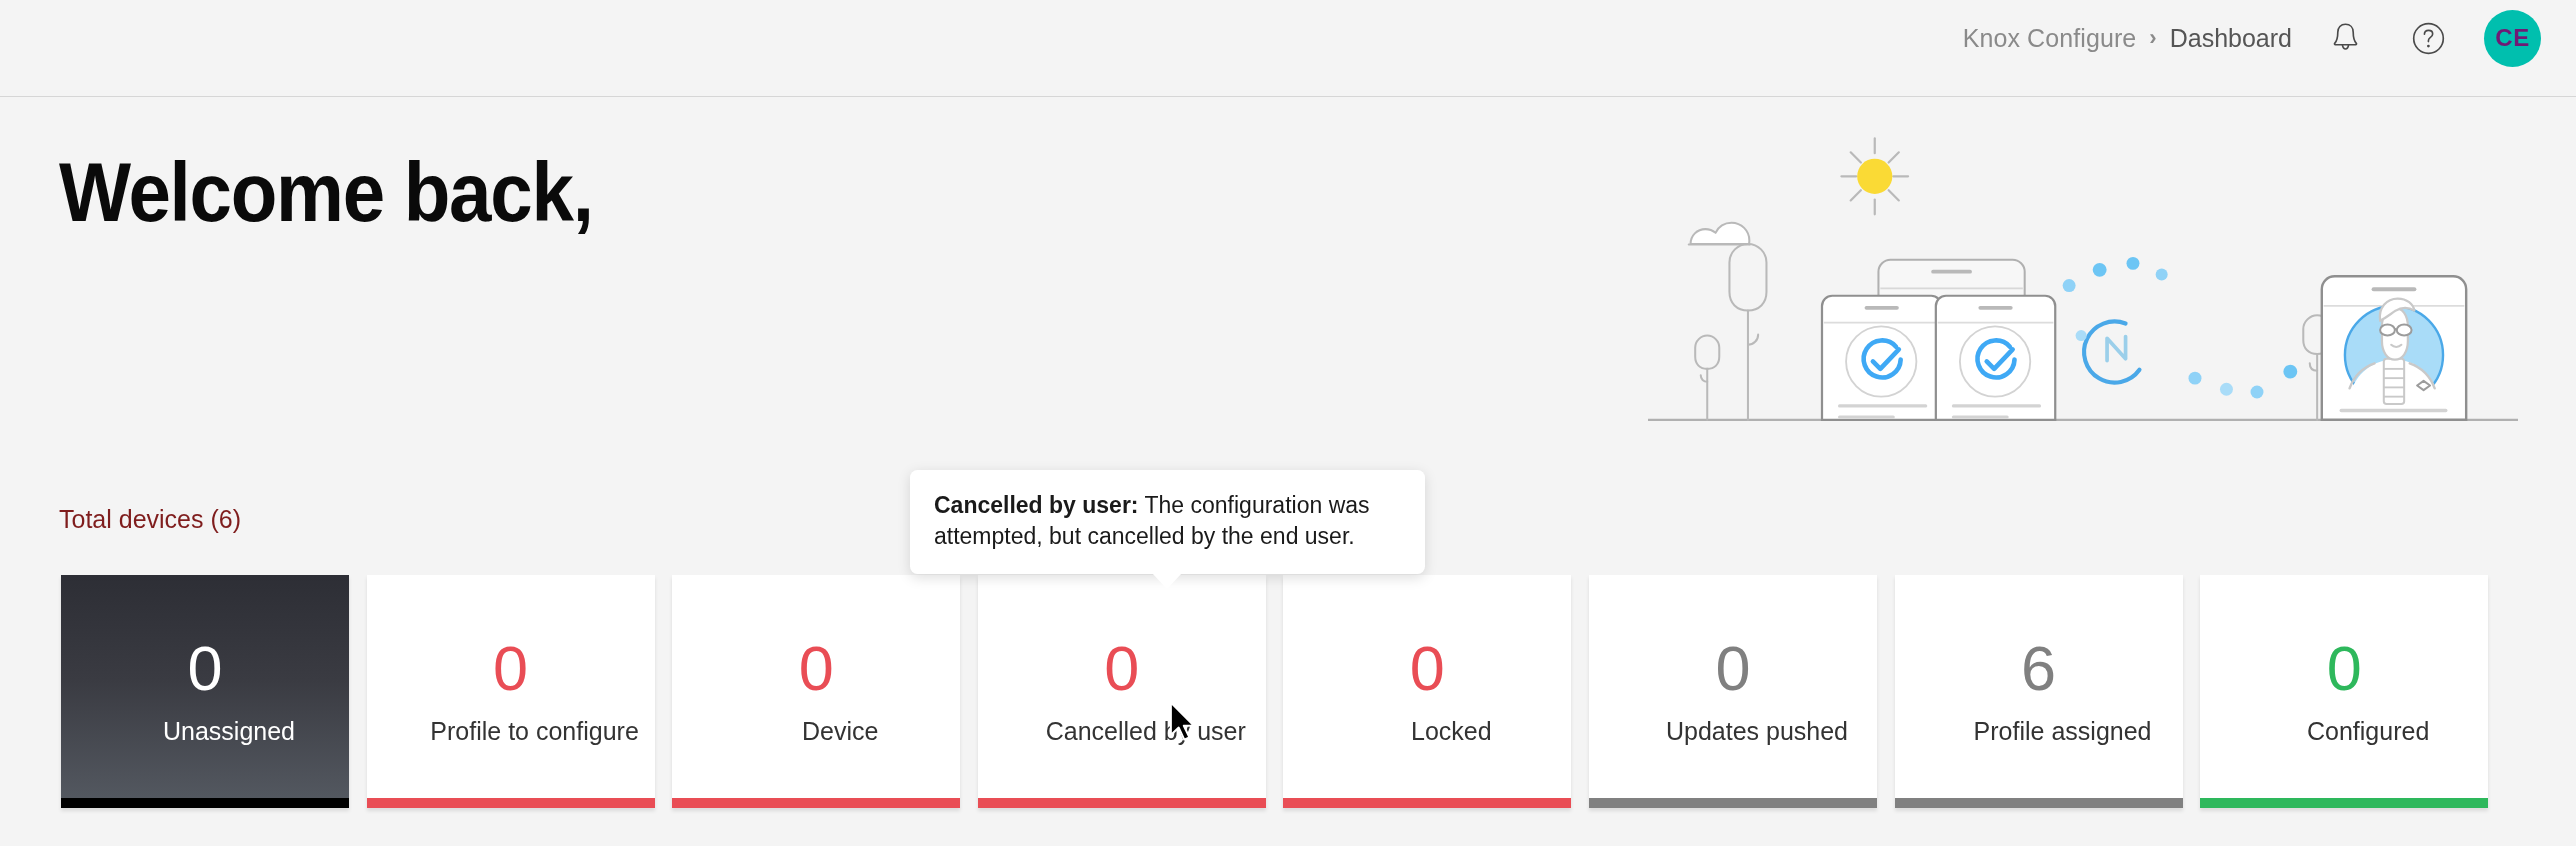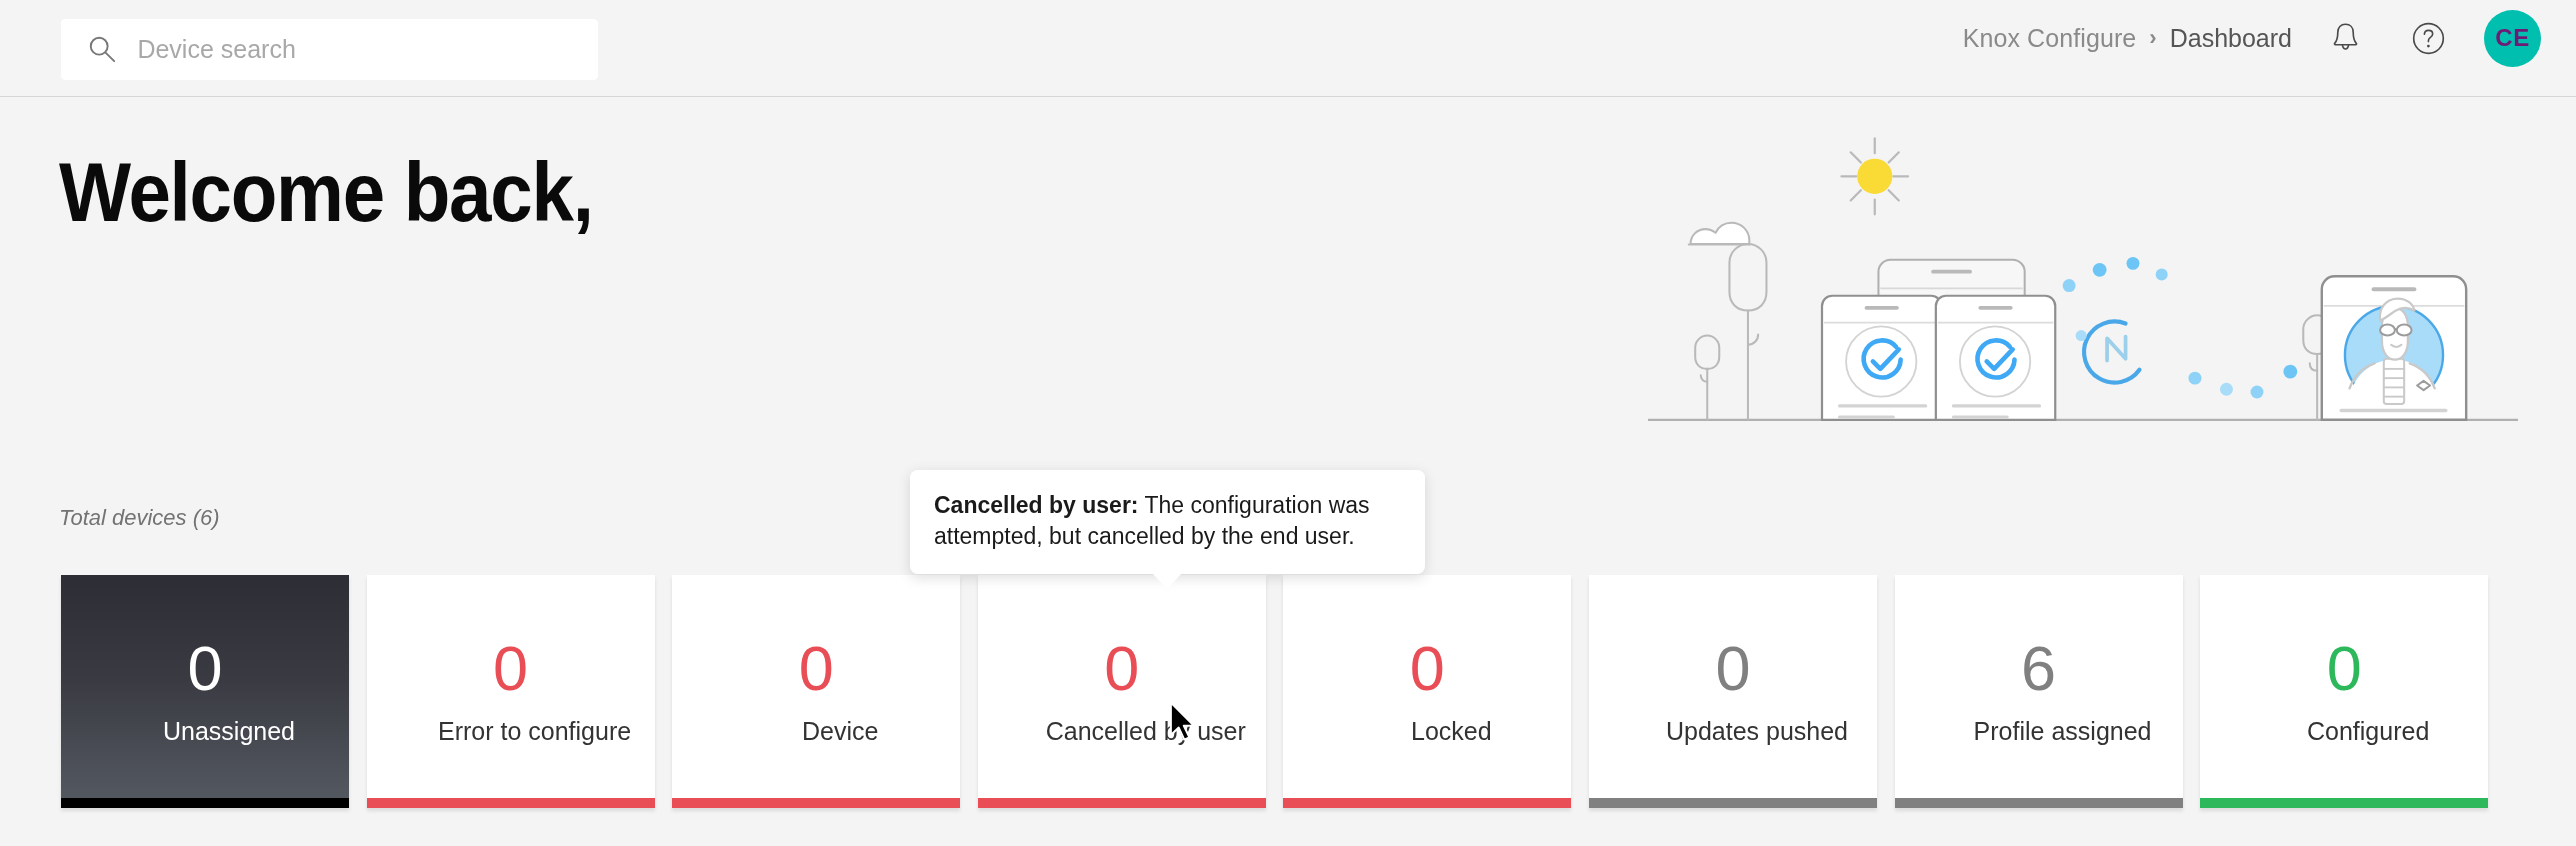--- a/index.html
+++ b/index.html
@@ -137,23 +137,22 @@
     width: 870px;
     height: 338px;
   }
   .illustration svg { display: block; width: 100%; height: 100%; }
 
   
   .section-label {
     position: absolute;
     left: 59px;
     top: 505px;
-    font-size: 22px;
-    color: #737373;
-    font-style: italic;
+    font-size: 25px;
+    color: #7f1d1d;
   }
 
   
   .card-row {
     position: absolute;
     left: 61px;
     top: 575px;
     width: 2454px;
     height: 233px;
     display: flex;
@@ -238,29 +237,20 @@
     z-index: 60;
     pointer-events: none;
   }
   .cursor svg { display: block; }
 </style>
 </head>
 <body>
 
 <div class="topbar">
 
-  <div class="search-box">
-    <span class="search-icon">
-      <svg viewBox="0 0 32 32" fill="none" stroke="currentColor" stroke-width="2">
-        <circle cx="13" cy="13" r="9"></circle>
-        <line x1="19.8" y1="19.8" x2="29" y2="29" stroke-linecap="round"></line>
-      </svg>
-    </span>
-    <input class="search-input" type="text" placeholder="Device search" value="" style="">
-  </div>
 
   <div class="topbar-right">
 
     <span class="crumb">Knox Configure</span>
 
     <span class="crumb-sep">›</span>
 
     <span class="crumb-current">Dashboard</span>
 
     <span class="icon-btn">
@@ -404,21 +394,21 @@
 <div class="card-row">
 
   <div class="card dark">
     <div class="card-value">0</div>
     <div class="card-label">Unassigned</div>
     <div class="card-bar" style="background:#000000"></div>
   </div>
 
   <div class="card">
     <div class="card-value" style="color:#e94d55">0</div>
-    <div class="card-label">Error to configure</div>
+    <div class="card-label">Profile to configure</div>
     <div class="card-bar" style="background:#e94d55"></div>
   </div>
 
   <div class="card">
     <div class="card-value" style="color:#e94d55">0</div>
     <div class="card-label">Device</div>
     <div class="card-bar" style="background:#e94d55"></div>
   </div>
 
   <div class="card">

